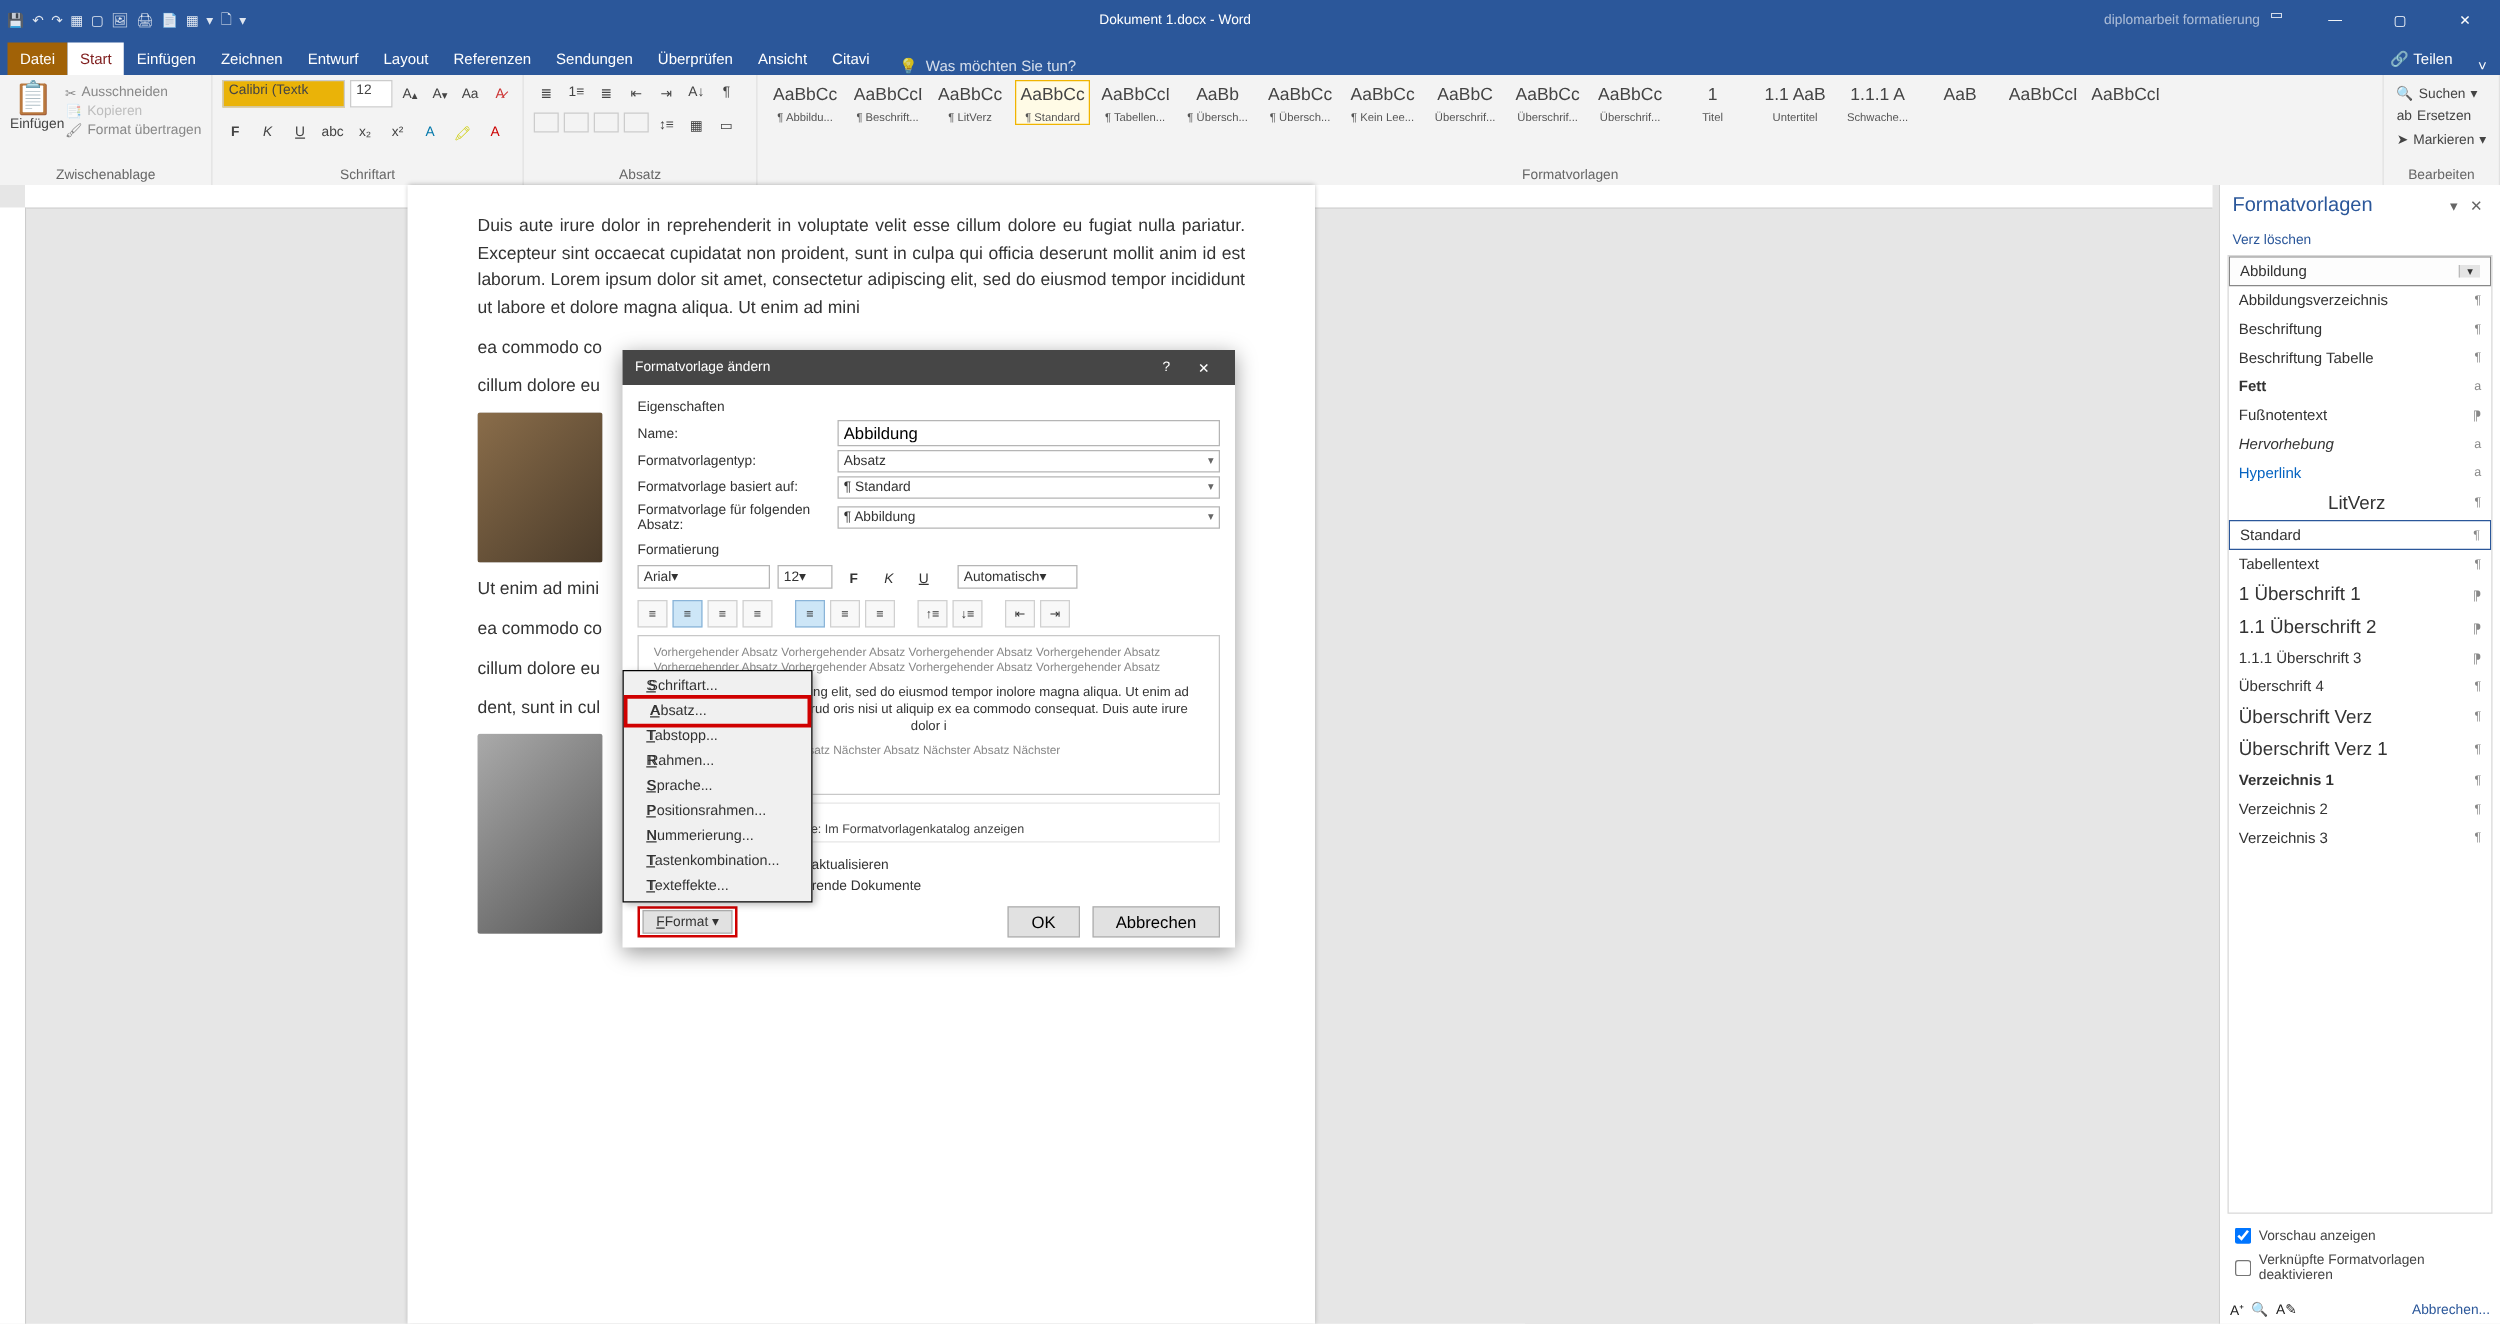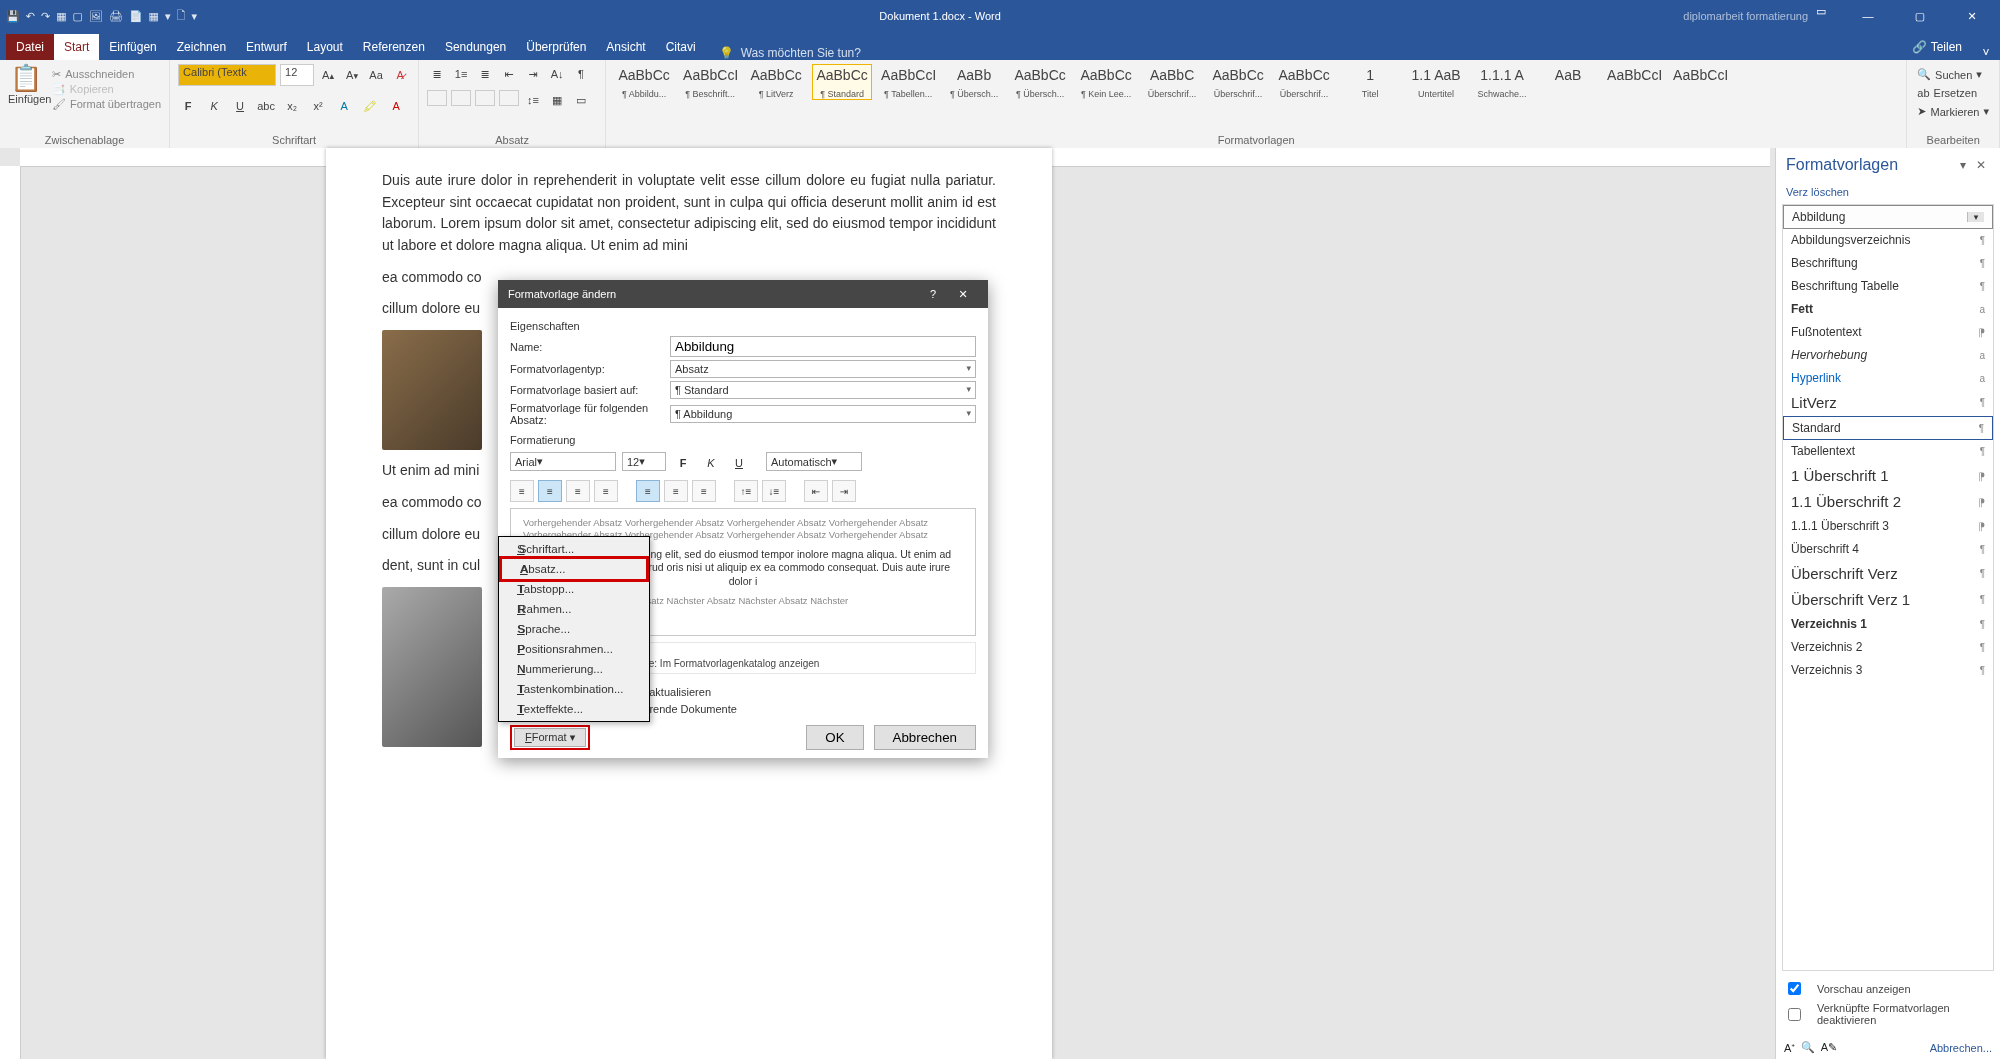--- a/index.html
+++ b/index.html
@@ -5,21 +5,21 @@
 html,body{margin:0;padding:0;font-family:"Segoe UI",Tahoma,sans-serif;font-size:12px;background:#fff;color:#222;overflow:hidden}
 .title-bar{background:#2b579a;height:32px;display:flex;align-items:center;color:#fff;padding:0 6px;font-size:11px}
 .qat{display:flex;gap:6px;align-items:center}
 .qat span{opacity:.85}
 .title-center{flex:1;text-align:center}
 .title-right{display:flex;gap:8px;align-items:center}
 .title-right .rbox{width:22px;height:22px}
 .win-btn{width:44px;text-align:center}
 .ribbon-tabs{background:#2b579a;height:28px;display:flex;align-items:flex-end;color:#fff;padding-left:6px;font-size:12px}
 .ribbon-tabs .tab{padding:6px 10px;cursor:pointer}
-.ribbon-tabs .tab.file{background:#7f1d1d}
+.ribbon-tabs .tab.file{background:#a16207}
 .ribbon-tabs .tab.active{background:#fff;color:#7f1d1d}
 .ribbon-tabs .tell{margin-left:14px;opacity:.8;display:flex;gap:6px;align-items:center}
 .ribbon-tabs .spacer{flex:1}
 .ribbon-tabs .share{padding:6px 10px}
 .ribbon{background:#f3f3f3;border-bottom:1px solid #d6d6d6;height:88px;display:flex;font-size:11px;color:#444}
 .rgroup{border-right:1px solid #e1e1e1;padding:4px 8px 2px 8px;display:flex;flex-direction:column;justify-content:space-between;min-width:60px}
 .rgroup .body{flex:1;display:flex;gap:6px;align-items:flex-start}
 .rgroup .label{text-align:center;font-size:11px;color:#666;padding-top:2px}
 .big-paste{width:38px;text-align:center;line-height:1.1}
 .big-paste .ico{font-size:26px}
@@ -57,21 +57,21 @@
 .style-row{display:flex;align-items:center;padding:4px 8px;font-size:12px;color:#333;border-bottom:1px solid transparent}
 .style-row .txt{flex:1;white-space:nowrap;overflow:hidden}
 .style-row .mark{color:#888;font-size:10px}
 .style-row.boxed{border:1px solid #888;background:#fdfdfd}
 .style-row.boxed .dd{width:16px;background:#e4e4e4;border-left:1px solid #bbb;text-align:center;font-size:9px}
 .style-row.sel{border:1px solid #2b579a}
 .style-row .b{font-weight:bold}
 .style-row .i{font-style:italic}
 .style-row .link{color:#0563c1;}
 .pane-foot{padding:6px 8px;font-size:11px;color:#444}
-.pane-foot label{display:flex;gap:13px;align-items:center;margin-bottom:4px}
+.pane-foot label{display:flex;gap:3px;align-items:center;margin-bottom:4px}
 .pane-foot2{display:flex;gap:6px;padding:4px 8px;align-items:center;font-size:11px}
 .pane-foot2 .sp{flex:1}
 
 .dialog{position:absolute;top:280px;left:498px;width:490px;background:#fff;box-shadow:0 4px 16px rgba(0,0,0,.4);font-size:11px;color:#333}
 .dtitle{background:#464646;color:#fff;height:28px;display:flex;align-items:center;padding:0 10px}
 .dtitle .sp{flex:1}
 .dtitle .dbtn{width:30px;text-align:center}
 .dbody{padding:8px 12px}
 .sect{font-size:11px;color:#333;margin:4px 0}
 .frow{display:flex;align-items:center;margin:3px 0}
@@ -369,21 +369,21 @@
         </div>
         <div class="style-row">
           <span class="txt i" style="">Hervorhebung</span>
           <span class="mark">a</span>
         </div>
         <div class="style-row">
           <span class="txt link" style="">Hyperlink</span>
           <span class="mark">a</span>
         </div>
         <div class="style-row">
-          <span class="txt" style="font-size:15px;">LitVerz</span>
+          <span class="txt" style="font-size:15px;text-align:center;">LitVerz</span>
           <span class="mark">¶</span>
         </div>
         <div class="style-row sel">
           <span class="txt" style="">Standard</span>
           <span class="mark">¶</span>
         </div>
         <div class="style-row">
           <span class="txt" style="">Tabellentext</span>
           <span class="mark">¶</span>
         </div>

